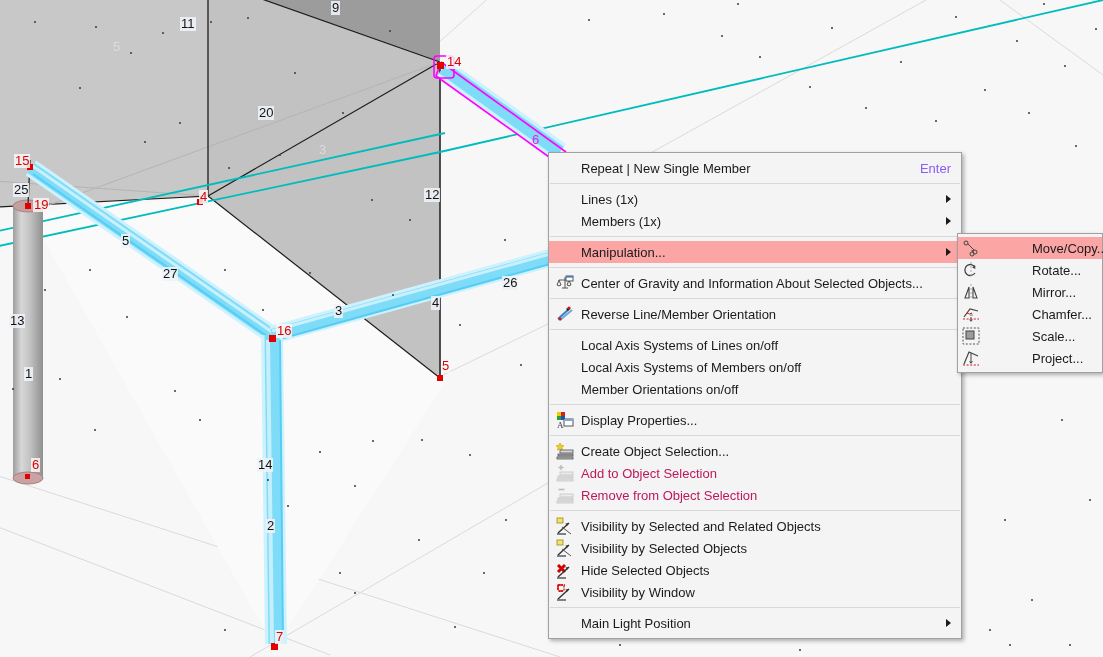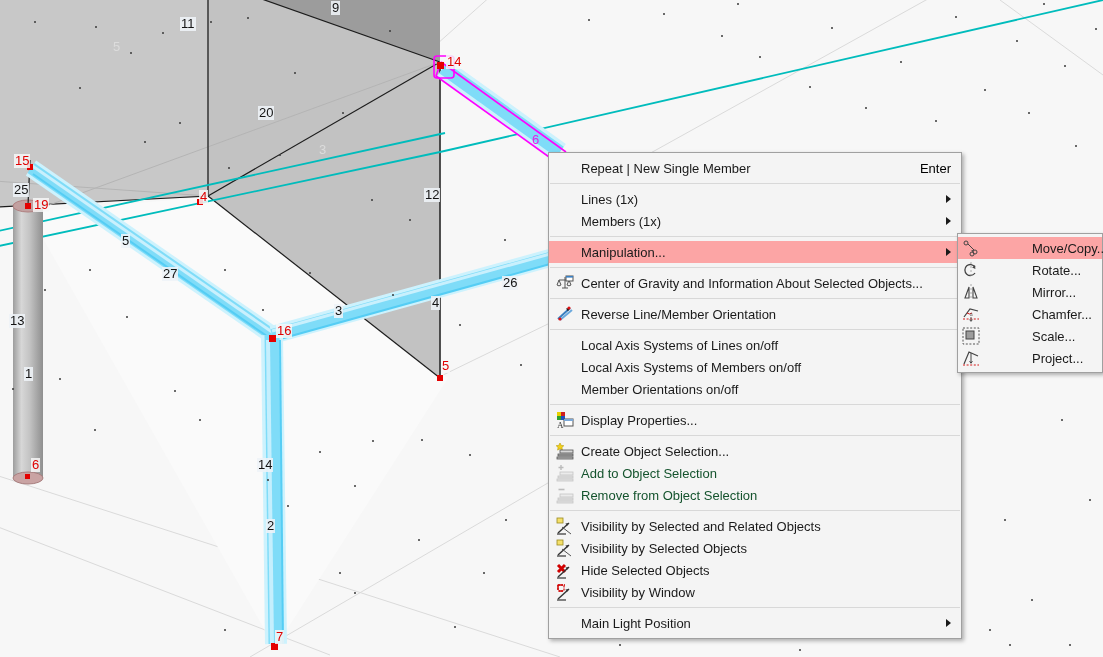--- a/index.html
+++ b/index.html
@@ -39,29 +39,29 @@
     font-size:13px;color:#1a1a1a;user-select:none;
   }
   #main-menu{left:548px;top:152px;width:412px;padding:4px 0 4px 0;}
   #sub-menu{left:957px;top:233px;width:144px;padding:3px 0;}
 
   .mi{
     position:relative;display:flex;align-items:center;
     height:22px;padding:0 10px 0 0;cursor:default;white-space:nowrap;
   }
   .mi.sel{background:#fca5a5;}
-  .mi.dis{color:#14532d;}
+  .mi.dis{color:#be185d;}
   .mi .ico{
     width:32px;min-width:32px;height:20px;display:flex;
     align-items:center;justify-content:center;
   }
   #main-menu .mi .lbl{flex:1;}
   #sub-menu .mi{height:22px;gap:48px;}
   #sub-menu .mi .ico{width:26px;min-width:26px;}
-  .mi .acc{color:#000000;font-size:13px;padding-left:18px;}
+  .mi .acc{color:#8b5cf6;font-size:13px;padding-left:18px;}
   .arrow{
     width:0;height:0;border-left:5px solid #1a1a1a;
     border-top:4px solid transparent;border-bottom:4px solid transparent;
     margin-left:auto;
   }
   .sep{height:1px;background:#d8d8d8;margin:4px 0 4px 0;}
   #main-menu .sep{margin-left:1px;margin-right:1px;}
 </style>
 </head>
 <body>

